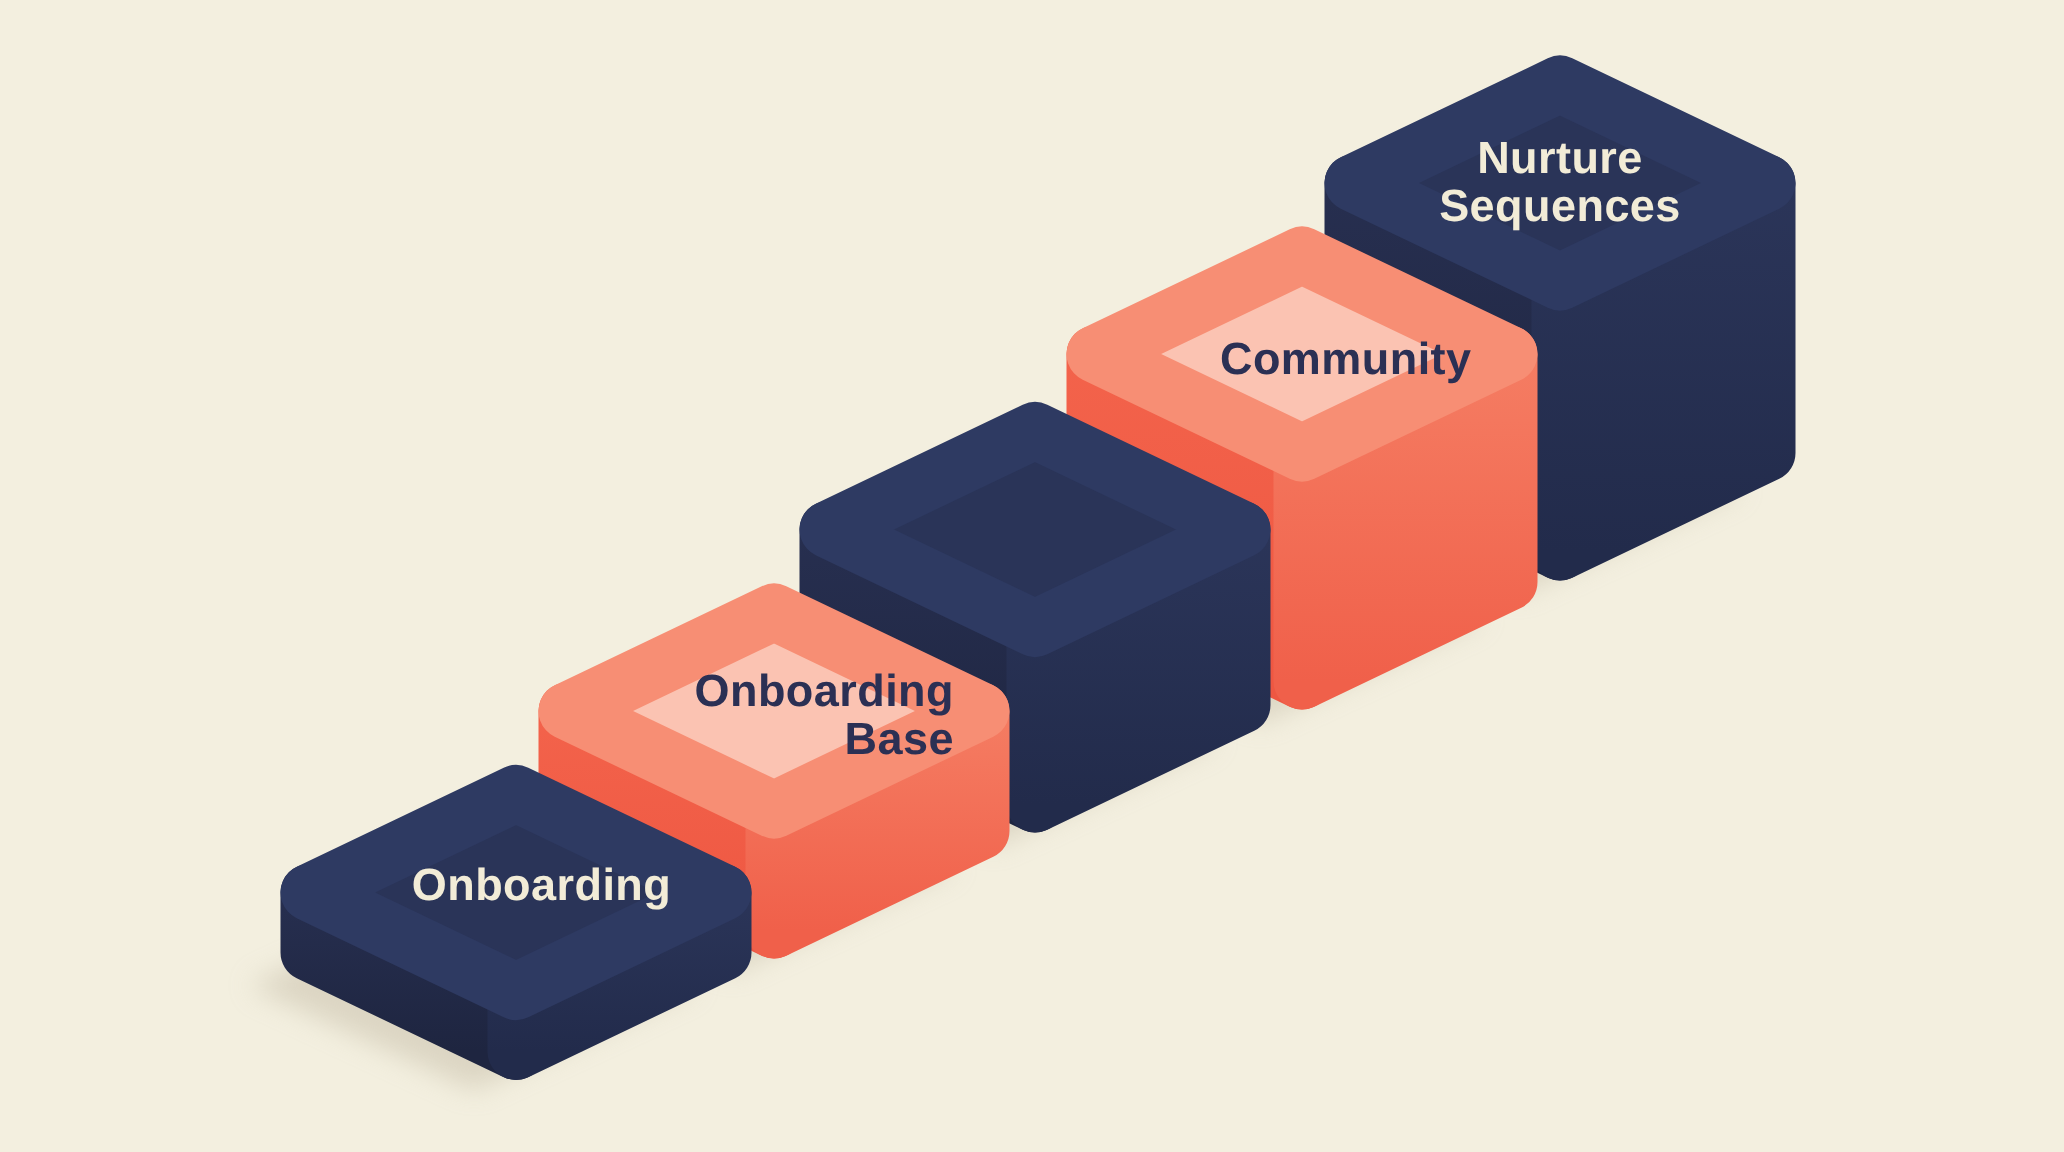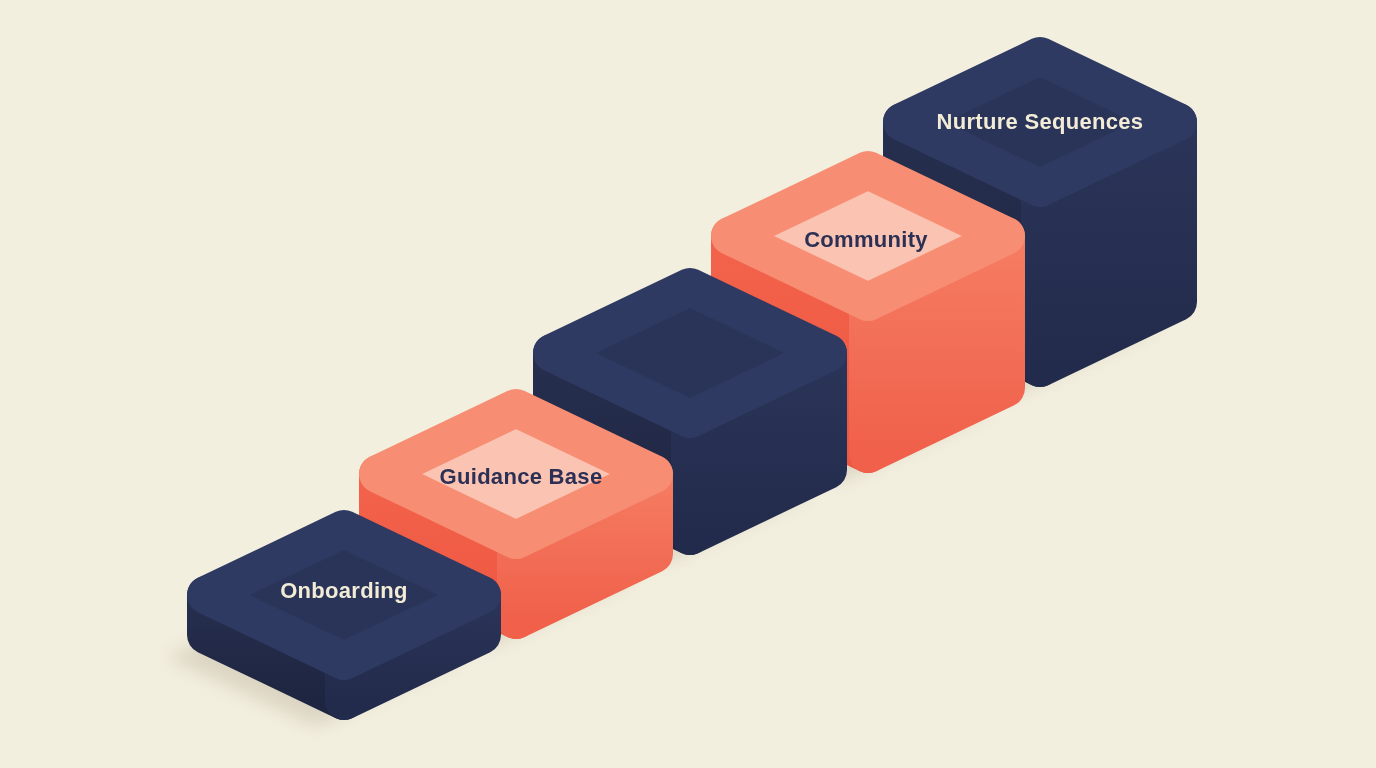--- a/index.html
+++ b/index.html
@@ -17,27 +17,27 @@
 
   .face { stroke-width: 38; stroke-linejoin: round; stroke-linecap: round; }
   .shadow { opacity: 0.6; }
 
   .label {
     position: absolute;
     width: 230px;
     transform: translate(-50%, -50%);
     text-align: center;
     font-weight: 700;
-    font-size: 22px;
+    font-size: 30px;
     line-height: 1.05;
     letter-spacing: 0.3px;
     pointer-events: none;
   }
   .label.cream { color: #f2ecd7; }
-  .label.navy  { color: #2b3054; }
+  .label.navy  { color: #2b3054; text-align: right; }
 </style>
 </head>
 <body>
 
 <div class="stage">
   <svg width="1376" height="768" viewBox="0 0 1376 768">
     <defs>
       <filter id="soft-blur" x="-40%" y="-40%" width="180%" height="180%">
         <feGaussianBlur stdDeviation="9"></feGaussianBlur>
       </filter>
@@ -88,17 +88,17 @@
     </g>
 
     <g>
       <polygon class="shadow" filter="url(#soft-blur)" points="166,657 316,587 466,657 316,727" fill="#ccc4b0"></polygon>
       <polygon class="face" fill="url(#navyL)" stroke="url(#navyL)" points="206,595 344,661 344,701 206,635"></polygon>
       <polygon class="face" fill="url(#navyR)" stroke="url(#navyR)" points="482,595 344,661 344,701 482,635"></polygon>
       <polygon class="face" points="206,595 344,529 482,595 344,661" fill="#2a3458" stroke="#2e3a62"></polygon>
     </g>
   </svg>
 
-  <div class="label cream" style="left:344px;  top:591px;">Onboarding</div>
-  <div class="label navy" style="left:521px;  top:477px;">Guidance Base</div>
+  <div class="label cream" style="left:361px;  top:591px;">Onboarding</div>
+  <div class="label navy" style="left:521px;  top:477px;">Onboarding Base</div>
   <div class="label navy" style="left:866px;  top:240px;">Community</div>
   <div class="label cream" style="left:1040px; top:122px;">Nurture Sequences</div>
 </div>
 
 </body></html>

